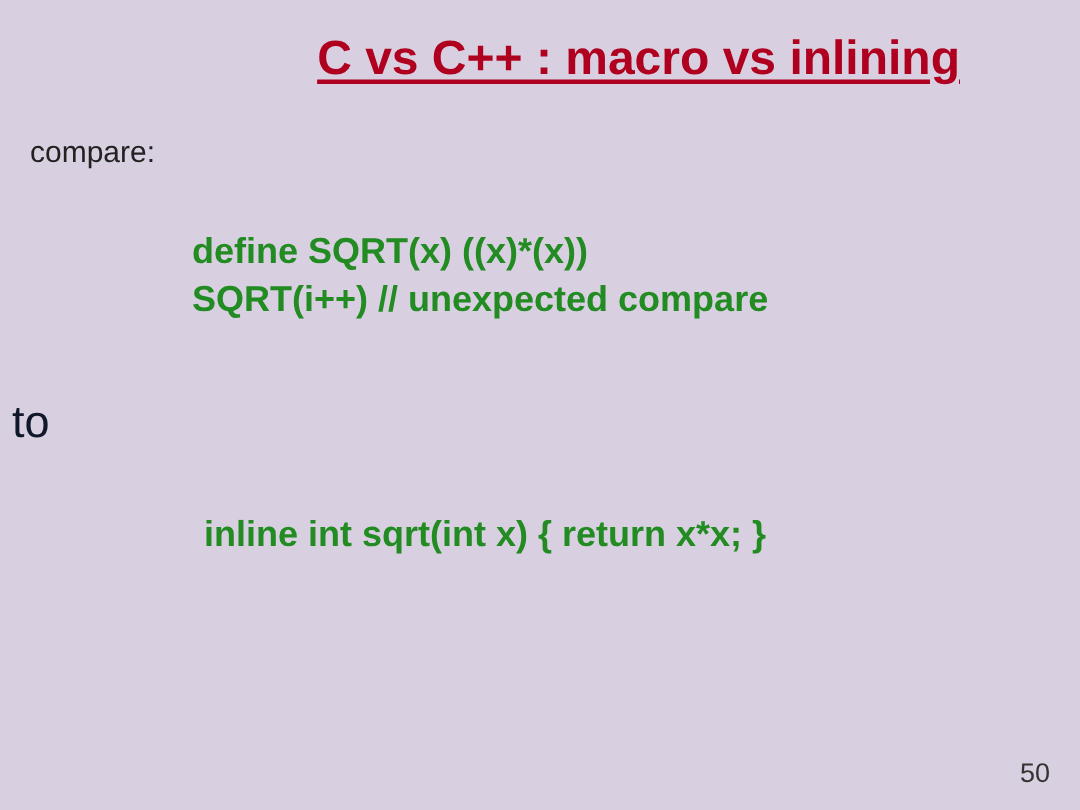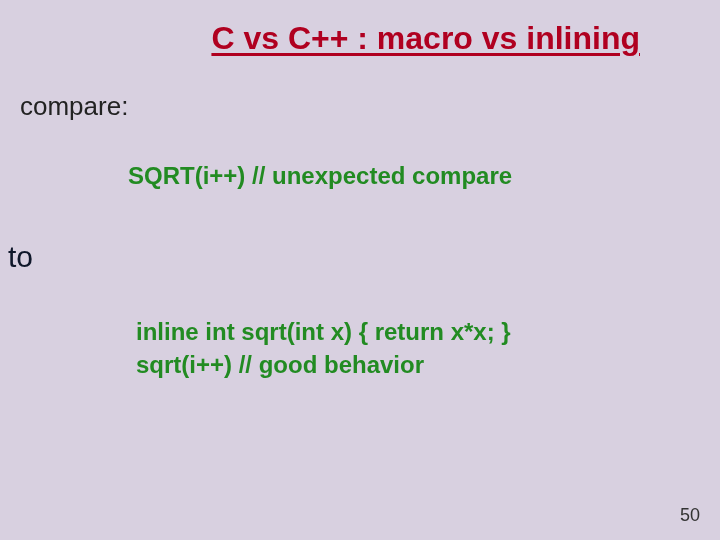--- a/index.html
+++ b/index.html
@@ -17,21 +17,21 @@
     color: #b00020;
     text-align: right;
     padding-top: 20px;
     padding-bottom: 10px;
     margin-left: 80px;
     margin-right: 80px;
     text-decoration: underline;
     text-underline-offset: 4px;
   }
   .label {
-    font-size: 26px;
+    font-size: 20px;
     color: #222;
     margin-left: 20px;
     margin-top: 24px;
   }
   .code-block {
     margin-left: 128px;
     margin-top: 38px;
   }
   .code-line {
     font-size: 24px;
@@ -58,23 +58,23 @@
   }
 </style>
 </head>
 <body>
 
 <div class="title">C vs C++ : macro vs inlining</div>
 
 <div class="label">compare:</div>
 
 <div class="code-block">
+  <div class="code-line">define SQRT(x) ((x)*(x))</div>
   <div class="code-line">SQRT(i++) // unexpected compare</div>
 </div>
 
 <div class="to-label">to</div>
 
 <div class="code-block-2">
   <div class="code-line">inline int sqrt(int x) { return x*x; }</div>
-  <div class="code-line">sqrt(i++) // good behavior</div>
 </div>
 
 <div class="page-num">50</div>
 
 </body></html>

